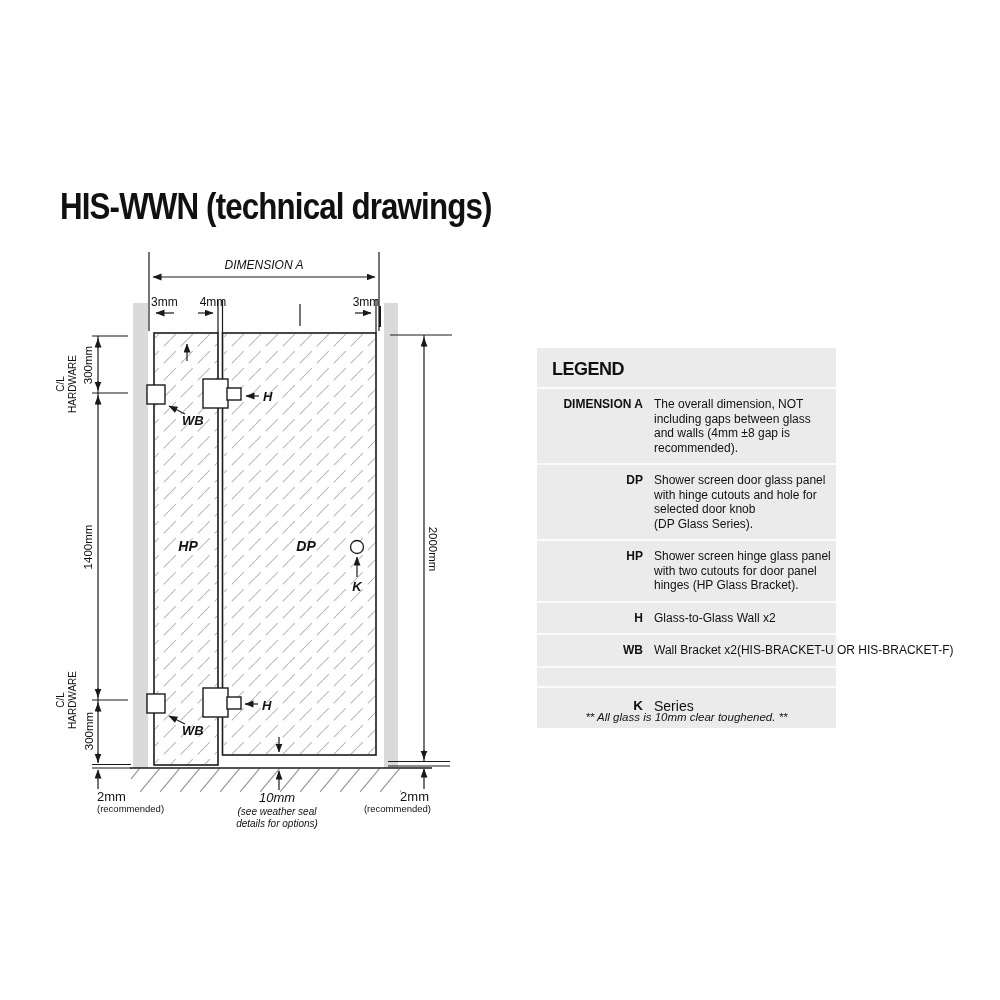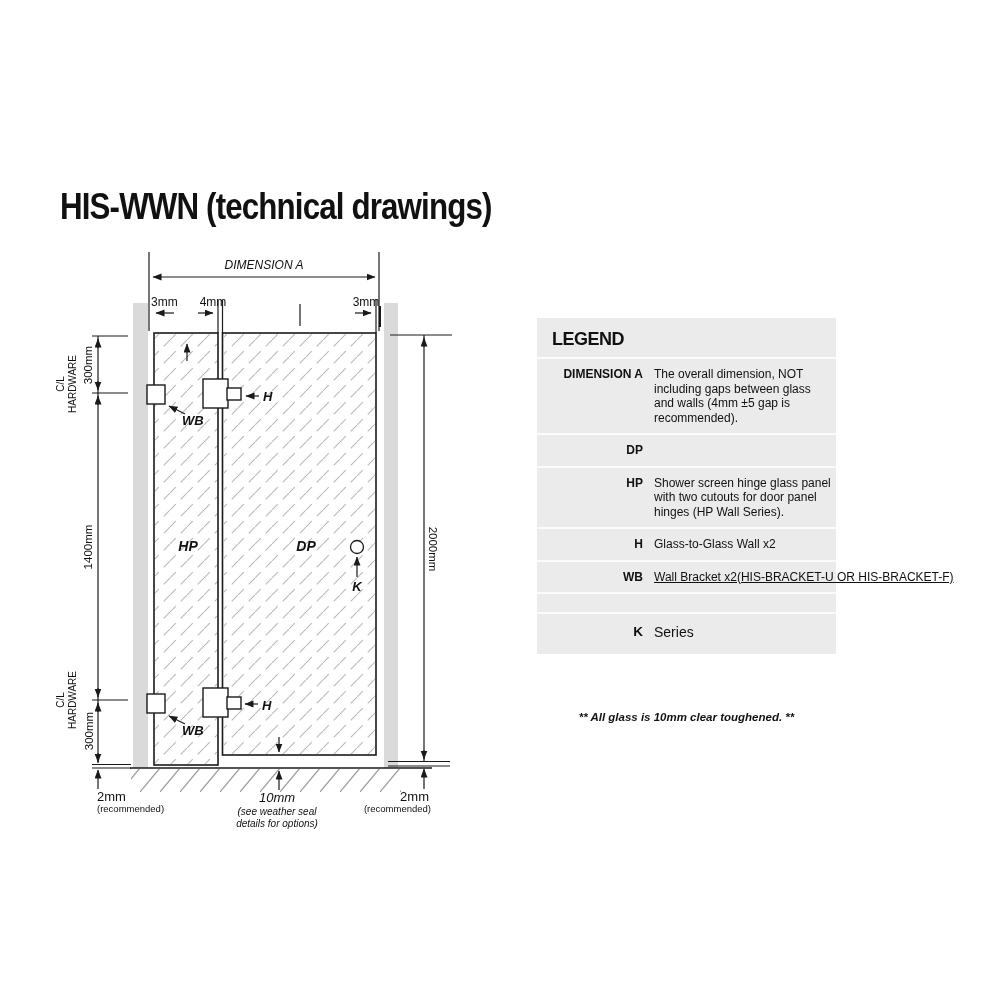--- a/index.html
+++ b/index.html
@@ -34,41 +34,41 @@
   .t11{font-size:11.5px;}
   .t12{font-size:12px;}
   .t13{font-size:13px;}
   .t14{font-size:14px;}
   .it{font-style:italic;}
   .bi{font-style:italic;font-weight:bold;}
   .mid{text-anchor:middle;}
   .end{text-anchor:end;}
 
   .legend{
-    position:absolute;left:537px;top:318px;width:299px;
+    position:absolute;left:537px;top:348px;width:299px;
     background:var(--legend_bg);padding:0 0 2px 0;
   }
   .legend-header{
     font-size:18px;font-weight:bold;letter-spacing:-0.5px;
     padding:11px 0 7px 15px;
   }
   .legend-row{
     display:grid;grid-template-columns:92px 1fr;column-gap:11px;
     padding:8px 0 8px 14px;border-top:2px solid var(--sep);
   }
   .legend-term{font-size:12px;font-weight:bold;text-align:right;line-height:14.5px;}
   .legend-desc{font-size:12px;line-height:14.5px;white-space:pre-line;}
-  .row-wb .legend-desc{white-space:nowrap;overflow:visible;text-decoration:underline;}
+  .row-wb .legend-desc{white-space:nowrap;overflow:visible;}
   .row-empty{padding:9px 0;}
   .row-k{padding:10px 0 12px 14px;}
   .row-k .legend-term{font-size:13.5px;line-height:16px;}
   .row-k .legend-desc{font-size:14px;line-height:16px;}
   .footnote{
     position:absolute;left:537px;top:711px;width:299px;
-    text-align:center;font-size:11.5px;font-style:italic;font-weight:bold;
+    text-align:center;font-size:11.5px;font-style:italic;
   }
 </style>
 </head>
 <body>
 
 <h1 class="page-title">HIS-WWN (technical drawings)</h1>
 
 <svg width="470" height="860" viewBox="0 0 470 860">
   <defs>
     <marker id="ah" markerWidth="10" markerHeight="8" refX="8.5" refY="3.5" orient="auto-start-reverse" markerUnits="userSpaceOnUse">
@@ -189,31 +189,35 @@
   <text class="t10 it mid" x="277" y="827">details for options)</text>
 </svg>
 
 <div class="legend">
   <div class="legend-header">LEGEND</div>
 
   <div class="legend-row">
     <div class="legend-term">DIMENSION A</div>
     <div class="legend-desc">The overall dimension, NOT
 including gaps between glass
-and walls (4mm ±5 gap is
+and walls (4mm ±8 gap is
 recommended).</div>
   </div>
   <div class="legend-row">
     <div class="legend-term">DP</div>
+    <div class="legend-desc">Shower screen door glass panel
+with hinge cutouts and hole for
+selected door knob
+(DP Glass Series).</div>
   </div>
   <div class="legend-row">
     <div class="legend-term">HP</div>
     <div class="legend-desc">Shower screen hinge glass panel
 with two cutouts for door panel
-hinges (HP Wall Series).</div>
+hinges (HP Glass Bracket).</div>
   </div>
   <div class="legend-row">
     <div class="legend-term">H</div>
     <div class="legend-desc">Glass-to-Glass Wall x2</div>
   </div>
   <div class="legend-row row-wb">
     <div class="legend-term">WB</div>
     <div class="legend-desc">Wall Bracket x2(HIS-BRACKET-U OR HIS-BRACKET-F)</div>
   </div>
   <div class="legend-row row-empty">

